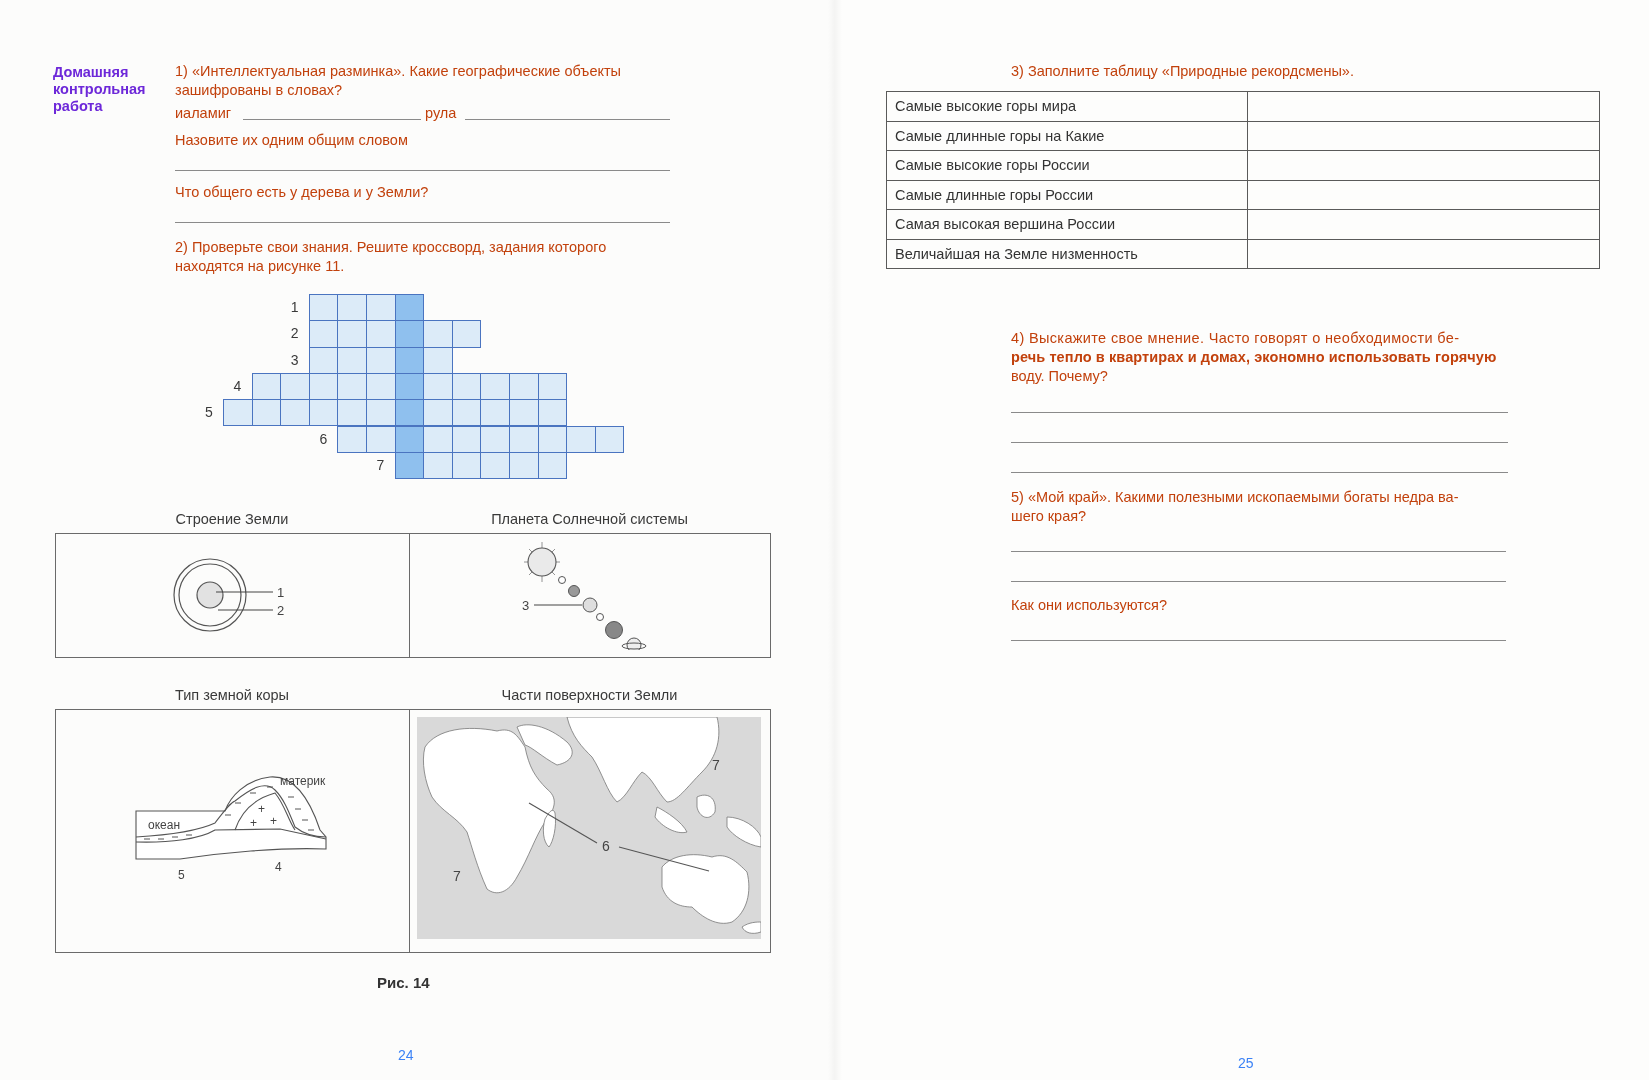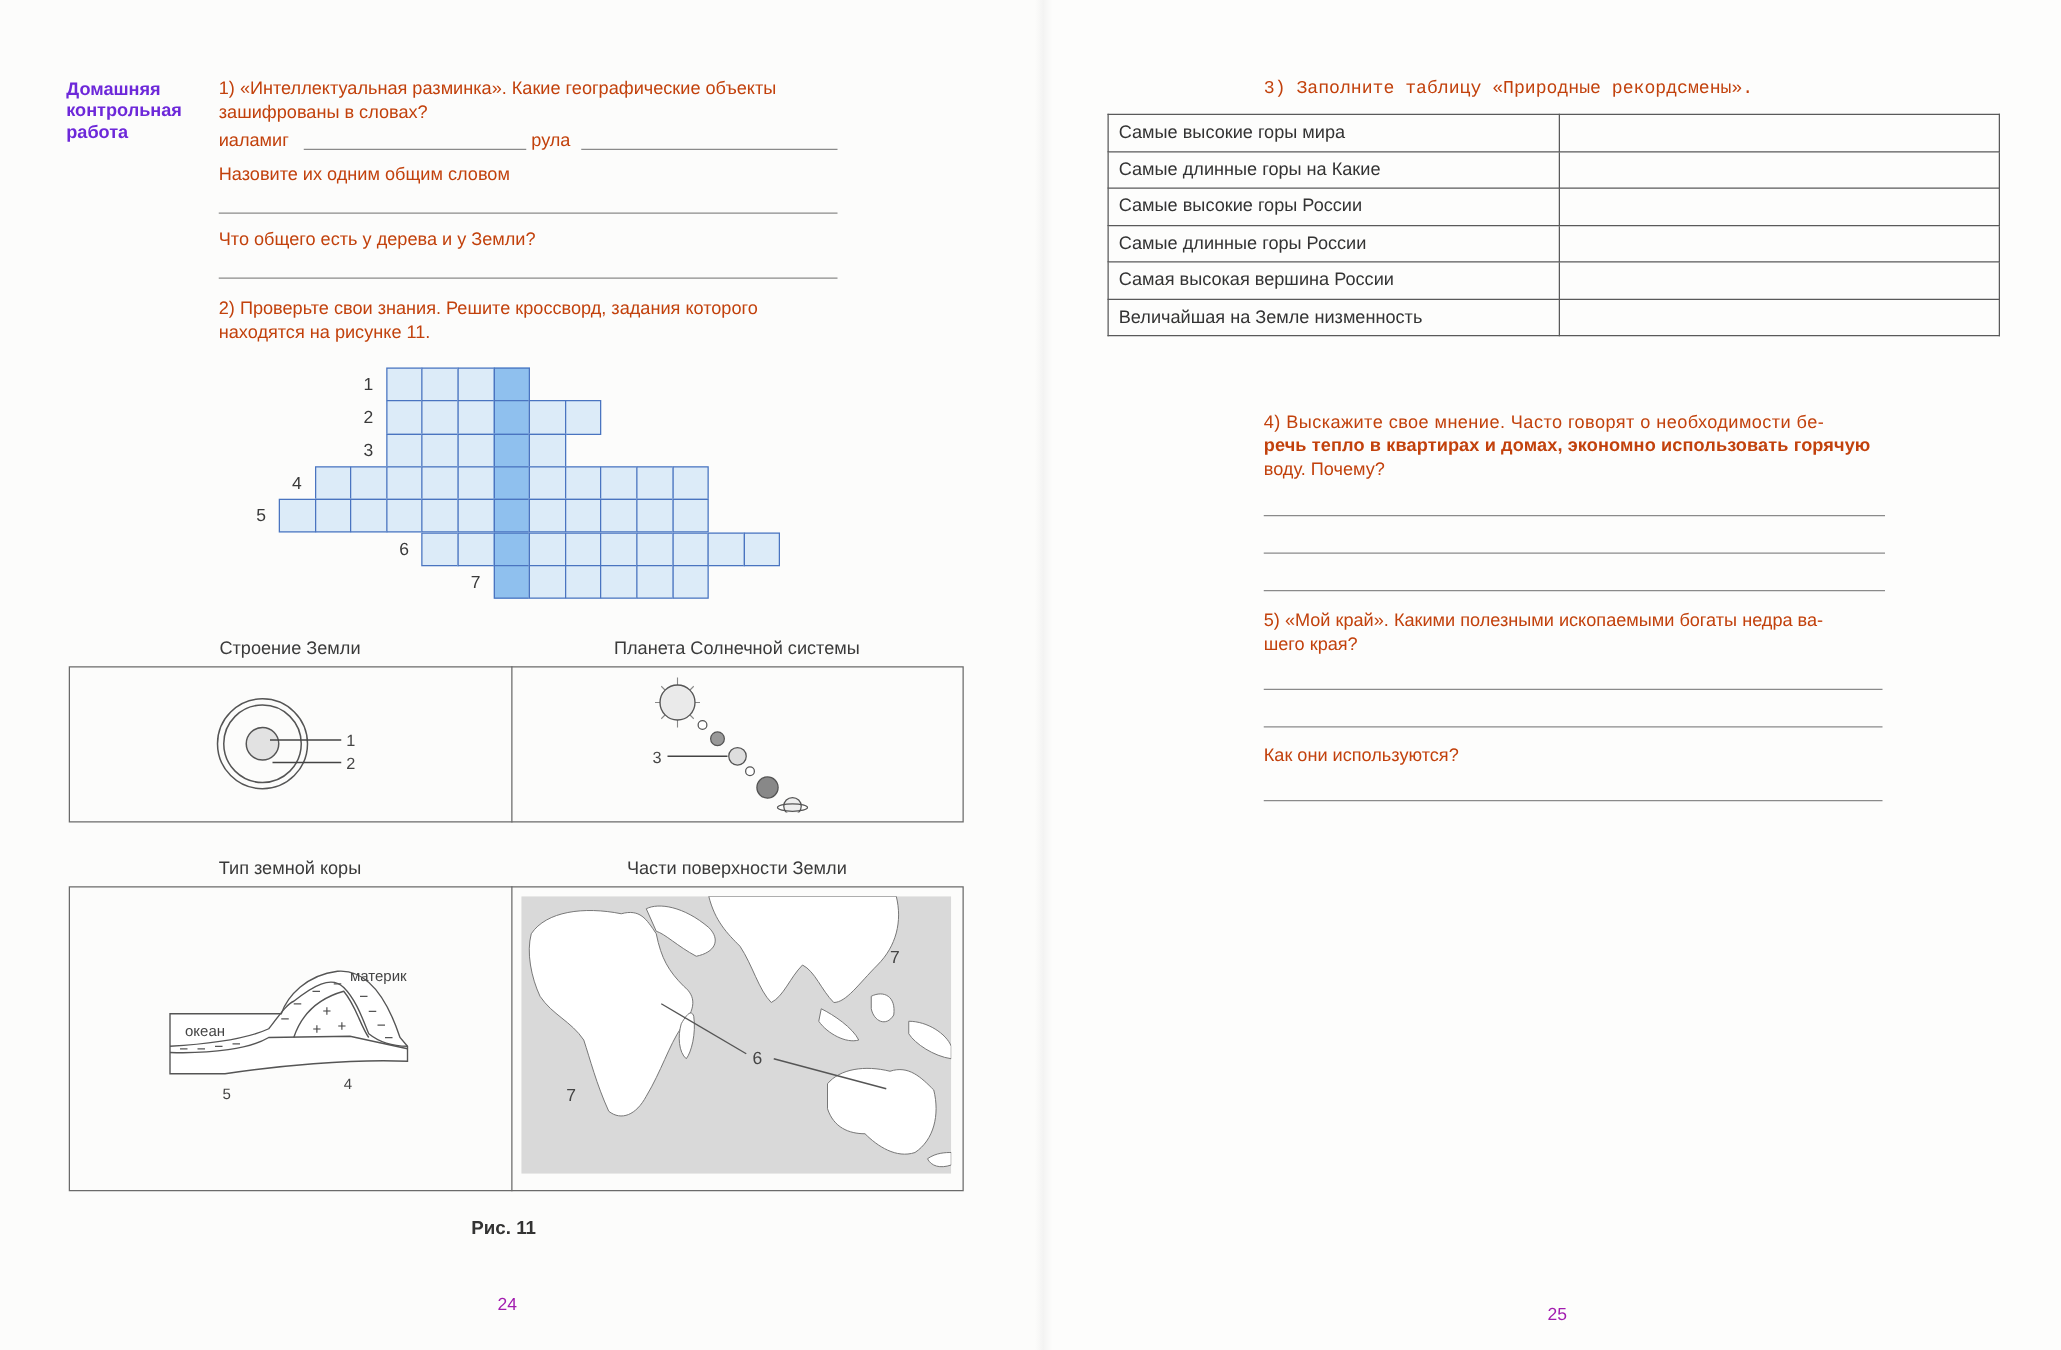--- a/index.html
+++ b/index.html
@@ -24,21 +24,21 @@
     .cw-num { position:absolute; font-size:14px; color:#3a3a3a; }
 
     .fig-caption { position:absolute; font-size:14.5px; color:#3a3a3a; text-align:center; }
     .fig-box { position:absolute; border:1.2px solid #6a6a6a; box-sizing:border-box; }
     .fig-divider { position:absolute; width:0; border-left:1.2px solid #6a6a6a; }
 
     table.rec { position:absolute; left:886px; top:91px; width:714px; border-collapse:collapse; }
     table.rec td { border:1.2px solid #5a5a5a; height:29.5px; padding:0 0 0 8px; font-size:14.5px; color:#333; box-sizing:border-box; }
     table.rec td.ans { width:352px; }
 
-    .page-num { position:absolute; font-size:14px; color:#a21caf; }
+    .page-num { position:absolute; font-size:14px; color:#3b82f6;margin-top:12px; }
     .fig-title { position:absolute; font-weight:bold; font-size:15px; color:#333; }
   </style>
 </head>
 <body>
 
 <div class="page-left"></div>
 <div class="page-right"></div>
 <div class="gutter"></div>
 
 <div class="abs side-label">Домашняя контрольная работа</div>
@@ -212,24 +212,24 @@
   <path d="M310,100 C325,100 340,110 344,120 L344,130 C330,128 315,118 310,110 Z" fill="#fff" stroke="#777" stroke-width="0.8"></path>
   <path d="M245,150 C255,138 275,135 295,140 C310,135 320,145 330,155 C335,175 330,195 315,205 C300,210 285,200 275,190 C262,190 250,185 245,170 Z" fill="#fff" stroke="#777" stroke-width="0.8"></path>
   <path d="M325,210 C332,205 340,205 344,205 L344,215 C335,218 328,216 325,210 Z" fill="#fff" stroke="#777" stroke-width="0.8"></path>
   <line x1="112" y1="86" x2="180" y2="126" stroke="#555" stroke-width="1.1"></line>
   <line x1="202" y1="130" x2="292" y2="154" stroke="#555" stroke-width="1.1"></line>
   <text x="185" y="134" font-size="14" fill="#444" font-family="Liberation Sans, sans-serif">6</text>
   <text x="36" y="164" font-size="14" fill="#444" font-family="Liberation Sans, sans-serif">7</text>
   <text x="295" y="53" font-size="14" fill="#444" font-family="Liberation Sans, sans-serif">7</text>
 </svg>
 
-<div class="fig-title" style="left:377px; top:974px;">Рис. 11</div>
+<div class="fig-title" style="left:377px; top:974px;">Рис. 14</div>
 <div class="page-num" style="left:398px; top:1035px;">24</div>
 
-<div class="abs txt" style="left:1011px; top:62px;font-family:Liberation Mono, monospace;">3) Заполните таблицу «Природные рекордсмены».</div>
+<div class="abs txt" style="left:1011px; top:62px;">3) Заполните таблицу «Природные рекордсмены».</div>
 
 <table class="rec">
   <tbody id="rec-body">
       <tr>
         <td>Самые высокие горы мира</td>
         <td class="ans"></td>
       </tr>
       <tr>
         <td>Самые длинные горы на Какие</td>
         <td class="ans"></td>

